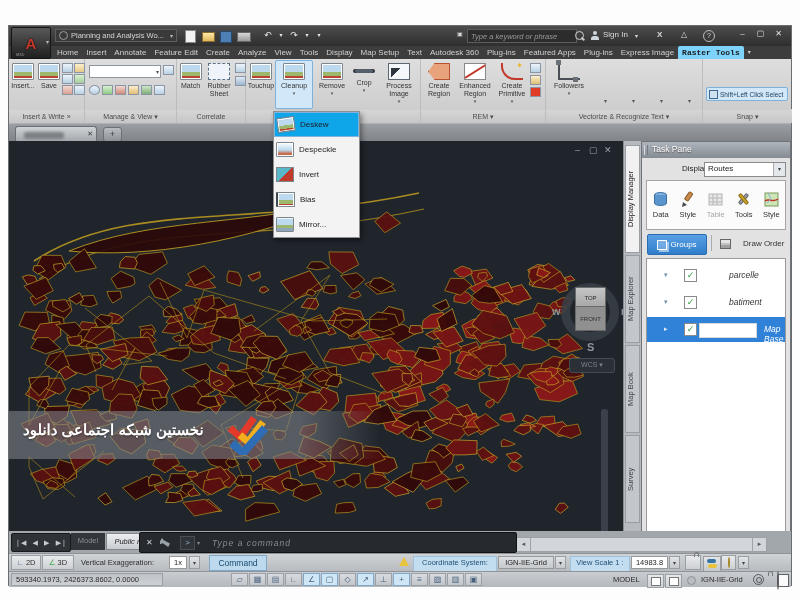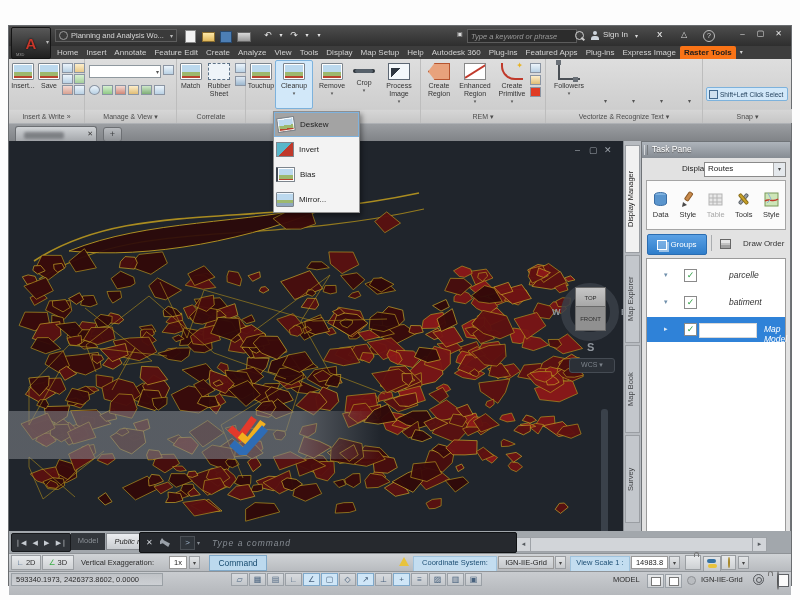--- a/index.html
+++ b/index.html
@@ -32,21 +32,21 @@
   .mag::after{content:"";position:absolute;left:5px;top:6px;width:4px;height:1.5px;background:#cfcfcf;transform:rotate(40deg);}
   .person{position:absolute;top:5px;width:8px;height:9px;}
   .person::before{content:"";position:absolute;left:2px;top:0;width:4px;height:4px;border-radius:50%;background:#cfd6dd;}
   .person::after{content:"";position:absolute;left:0;top:4.5px;width:8px;height:4px;border-radius:3px 3px 0 0;background:#cfd6dd;}
   .winbtn{position:absolute;top:2px;width:17px;height:13px;color:#e3e3e3;font-size:8px;
           text-align:center;line-height:12px;border-radius:2px;}
   
   #tabrow{position:absolute;left:0;top:20px;width:100%;height:13px;background:#3d3d3d;}
   #tabrow .tabs{position:absolute;left:44px;top:0;display:flex;}
   .rtab{font-size:8px;color:#d2d2d2;line-height:13px;padding:0 4px;white-space:nowrap;}
-  .rtab.active{background:#f97316;color:#1c1c1c;border-radius:2px 2px 0 0;font-weight:bold;}
+  .rtab.active{background:#7dd3fc;color:#1c1c1c;border-radius:2px 2px 0 0;font-weight:bold;font-family:Liberation Mono, monospace;}
   
   #ribbon{position:absolute;left:0;top:33px;width:100%;height:64px;
           background:linear-gradient(#dedede,#c9c9c9);}
   .rpanel{position:absolute;top:0;height:64px;border-right:1px solid #bdbdbd;box-sizing:border-box;}
   .ptitle{position:absolute;left:0;right:0;bottom:0;height:13px;font-size:7px;color:#4c4c4c;
           text-align:center;line-height:13px;background:linear-gradient(#d6d6d6,#c6c6c6);
           border-top:1px solid #cfcfcf;white-space:nowrap;overflow:hidden;}
   .bigbtn{position:absolute;top:1px;height:49px;display:flex;flex-direction:column;align-items:center;
           font-size:7px;color:#333;text-align:center;border:1px solid transparent;box-sizing:border-box;}
   .bigbtn.hl{background:#d2e8f9;border:1px solid #7db2dc;border-radius:2px;}
@@ -55,21 +55,21 @@
        border:1px solid #7d858d;border-radius:1px;box-shadow:inset 0 0 0 1px #fdfdfd;}
   .blbl{line-height:8px;margin-top:2px;white-space:pre-line;}
   .bcaret{font-size:5px;color:#555;line-height:5px;margin-top:1px;}
   .si{width:11px;height:10px;border:1px solid #8b95a3;box-sizing:border-box;
       background:linear-gradient(#ecf4fb,#b9d1e4);}
   .tinycaret{position:absolute;font-size:6px;color:#555;}
   
   #cleanup-menu{position:absolute;left:264px;top:85px;width:85px;background:#f3f3f3;
                 border:1px solid #8f8f8f;box-shadow:2px 3px 5px rgba(0,0,0,.4);z-index:60;}
   .mitem{height:25px;display:flex;align-items:center;gap:5px;padding:0 2px;font-size:8px;color:#1d1d1d;box-sizing:border-box;}
-  .mitem.hl{background:#a3a3a3;border:1px solid #7fb2dd;}
+  .mitem.hl{background:#0ea5e9;border:1px solid #7fb2dd;}
   .mico{width:16px;height:13px;flex:0 0 auto;}
   
   #ftabs{position:absolute;left:0;top:97px;width:100%;height:18px;
          background:linear-gradient(#9b9ea2,#7f8286);border-top:1px solid #aeb1b5;}
   #ftab{position:absolute;left:6px;top:2px;width:80px;height:16px;border:1px solid #6c6f73;border-bottom:none;
         background:linear-gradient(#d0d3d6,#9fa2a6);border-radius:3px 3px 0 0;}
   .blurblob{position:absolute;left:8px;top:5px;width:40px;height:7px;background:#6f7276;border-radius:2px;filter:blur(1.5px);opacity:.8;}
   #ftab .x{position:absolute;right:3px;top:3px;font-size:7px;color:#3c3c3c;}
   #newtab{position:absolute;left:94px;top:3px;width:17px;height:13px;border:1px solid #6c6f73;border-radius:3px;
           background:linear-gradient(#b9bcc0,#8e9195);color:#3f4144;font-size:9px;text-align:center;line-height:12px;}
@@ -155,21 +155,21 @@
           font-size:8.5px;color:#174a6e;text-align:center;line-height:15px;box-sizing:border-box;}
   .warn{position:absolute;left:390px;top:3px;width:0;height:0;border-left:5px solid transparent;
         border-right:5px solid transparent;border-bottom:9px solid #e8c33c;}
   .padlock{position:relative;width:7px;height:5px;background:#777;margin:0 auto;}
   .padlock::before{content:"";position:absolute;left:1px;top:-4px;width:3px;height:4px;border:1.5px solid #777;
                    border-bottom:none;border-radius:3px 3px 0 0;}
   .pybtn{position:absolute;width:16px;height:14px;top:2px;border:1px solid #9a9ea2;background:linear-gradient(#e3e5e7,#c6c9cc);}
   .pyb{position:absolute;left:3px;top:2px;width:9px;height:4px;background:#3672a3;border-radius:2px;}
   .pyy{position:absolute;left:4px;top:7px;width:9px;height:4px;background:#e8c33c;border-radius:2px;}
   .bulb{width:7px;height:7px;border-radius:50%;background:radial-gradient(#fde98a,#e0b62f);border:1px solid #a8892c;margin:0 auto;}
-  #rowC{position:absolute;left:0;top:545px;width:100%;height:24px;border-top:1px solid #909498;
+  #rowC{position:absolute;left:0;top:545px;width:100%;height:16px;border-top:1px solid #909498;
         background:linear-gradient(#c9ccd0,#b4b7bb);box-sizing:border-box;}
   #coordbox{position:absolute;left:2px;top:1px;width:152px;height:13px;border:1px solid #9aa0a5;
             background:linear-gradient(#bfc2c6,#cdd0d4);font-size:7.5px;color:#2b2b2b;line-height:12px;padding-left:4px;box-sizing:border-box;}
   #toggles{position:absolute;left:222px;top:1px;display:flex;gap:1px;}
   .tg{width:17px;height:13px;border:1px solid #9aa0a6;background:linear-gradient(#d8dbdf,#c2c6ca);
       font-size:8px;line-height:12px;text-align:center;color:#47617d;box-sizing:border-box;}
   .tg.on{background:#cfe6f7;border-color:#7fa8c9;}
   .sctxt{position:absolute;top:2px;font-size:7.5px;color:#2b2b2b;line-height:12px;}
   .sheetic{position:absolute;top:2px;width:15px;height:12px;border:1px solid #9aa0a6;background:linear-gradient(#e6e8ea,#cfd2d5);}
   .sheetic::before{content:"";position:absolute;left:3px;top:2px;width:8px;height:7px;background:#fff;border:1px solid #777;}
@@ -227,21 +227,21 @@
       <span class="rtab">Home</span>
       <span class="rtab">Insert</span>
       <span class="rtab">Annotate</span>
       <span class="rtab">Feature Edit</span>
       <span class="rtab">Create</span>
       <span class="rtab">Analyze</span>
       <span class="rtab">View</span>
       <span class="rtab">Tools</span>
       <span class="rtab">Display</span>
       <span class="rtab">Map Setup</span>
-      <span class="rtab">Help</span>
+      <span class="rtab">Text</span>
       <span class="rtab">Autodesk 360</span>
       <span class="rtab">Plug-ins</span>
       <span class="rtab">Featured Apps</span>
       <span class="rtab">Plug-ins</span>
       <span class="rtab">Express Image</span>
       <span class="rtab active">Raster Tools</span>
       <span class="rtab" style="font-size:6px;">▾</span>
     </div>
   </div>
 
@@ -378,20 +378,24 @@
         <span style="font-size:6.5px;color:#1c3a56;white-space:nowrap;">Shift+Left Click Select</span>
       </div>
       <div class="ptitle"><span>Snap ▾</span></div>
     </div>
   </div>
 
   <div id="cleanup-menu">
     <div class="mitem hl">
       <span class="mico pic" style="transform:rotate(-8deg);"></span>
       <span>Deskew</span>
+    </div>
+    <div class="mitem">
+      <span class="mico pic" style="background:linear-gradient(180deg,#eef6fc 10%,#bcd9ee 55%,#c86a4a 82%);"></span>
+      <span>Despeckle</span>
     </div>
     <div class="mitem">
       <span class="mico" style="background:linear-gradient(135deg,#58b6c9 50%,#c0392b 50%);border:1px solid #7d858d;"></span>
       <span>Invert</span>
     </div>
     <div class="mitem">
       <span class="mico pic" style="border-left:2px solid #3f4650;"></span>
       <span>Bias</span>
     </div>
     <div class="mitem">
@@ -809,20 +813,21 @@
     <span class="vc-letter" style="left:612px;top:166px;">E</span>
     <span class="vc-letter" style="left:578px;top:200px;font-size:11px;">S</span>
     <div id="vc-cube">
       <div class="face" style="height:20px;line-height:20px;background:linear-gradient(#c6c6c6,#a8a8a8);">TOP</div>
       <div class="face" style="height:24px;line-height:24px;background:#909090;border-top:none;">FRONT</div>
     </div>
     <div id="wcs">WCS ▾</div>
     <div id="vscroll"></div>
 
     <div id="wmband">
+      <div id="wmtext">نخستین شبکه اجتماعی دانلود</div>
       <svg width="46" height="40" style="position:absolute;left:218px;top:4px;" viewBox="0 0 46 40">
         <polyline points="3,13 13,22 27,3" fill="none" stroke="#e2392b" stroke-width="7"></polyline>
         <polyline points="13,20 21,27 36,7" fill="none" stroke="#f2b01e" stroke-width="7"></polyline>
         <polyline points="5,28 16,38 38,13" fill="none" stroke="#2e6cb5" stroke-width="8"></polyline>
       </svg>
     </div>
   </div>
 
   <div id="sidetabs">
     <div class="vtab active" style="top:4px;height:108px;">Display Manager</div>
@@ -894,21 +899,21 @@
       </div>
       <div class="lrow" style="top:31px;">
         <span class="arr">▾</span>
         <span class="chk">✓</span>
         <span class="lname">batiment</span>
       </div>
       <div class="lrow sel" style="top:58px;">
         <span class="arr">▸</span>
         <span class="chk">✓</span>
         <span class="swatch"></span>
-        <span class="lname">Map Model</span>
+        <span class="lname">Map Base</span>
       </div>
     </div>
   </div>
 
   <div id="rowA">
     <div id="navcluster">
       <span>❘◀</span>
       <span>◀</span>
       <span>▶</span>
       <span>▶❘</span>

